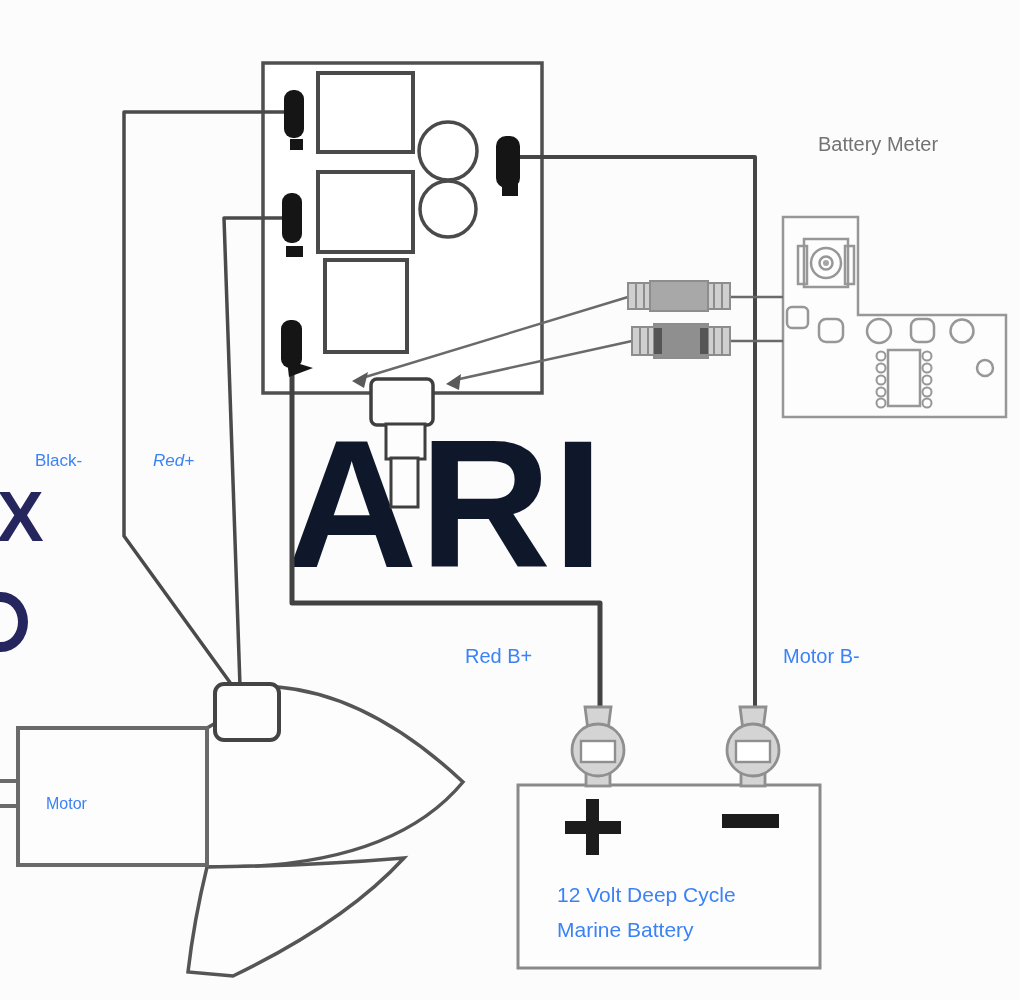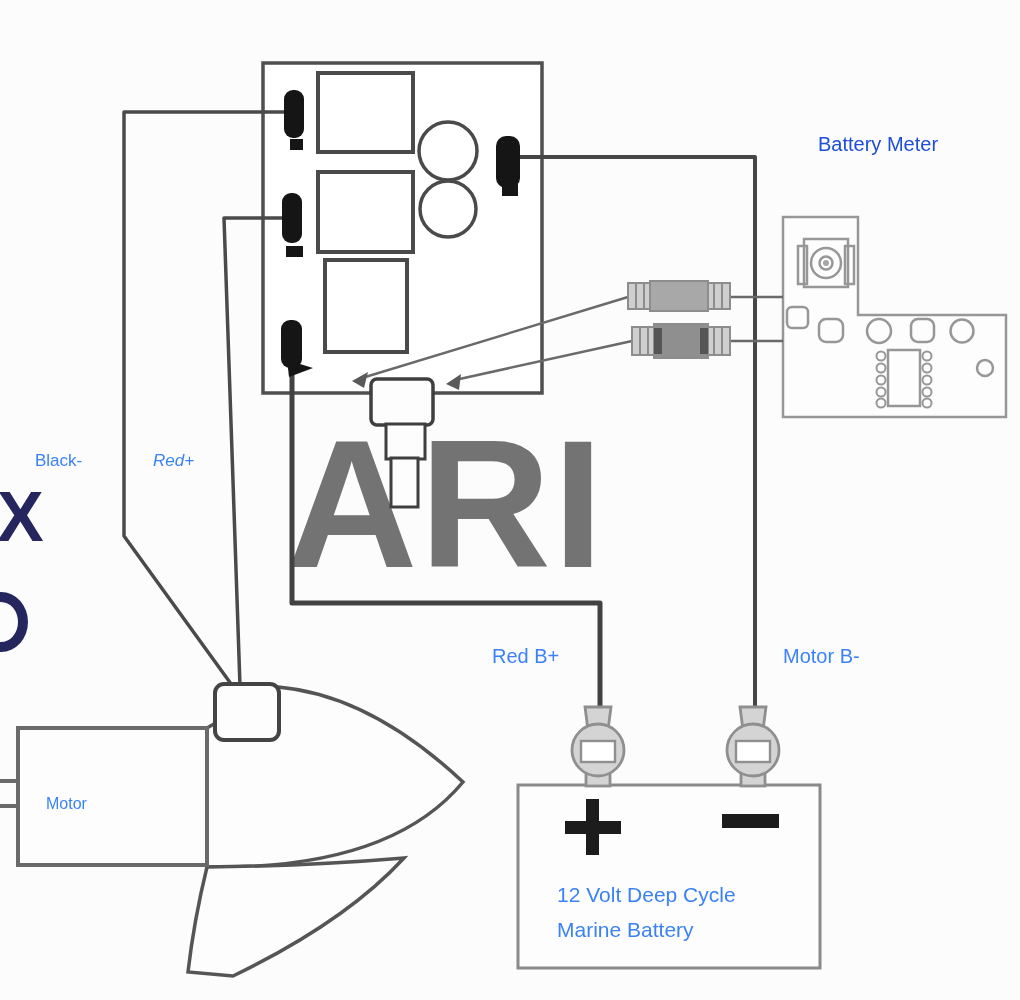--- a/index.html
+++ b/index.html
@@ -3,28 +3,28 @@
 <meta charset="utf-8">
 <style>
   html,body{margin:0;padding:0;background:#ffffff;}
   #canvas{
     position:relative;width:1020px;height:1000px;overflow:hidden;
     background:#fcfcfc;font-family:"Liberation Sans",sans-serif;
   }
   #watermark{
     position:absolute;left:286px;top:413px;z-index:0;
     font-size:182px;font-weight:bold;line-height:1;letter-spacing:2px;
-    color:#737373;user-select:none;
+    color:#0f172a;user-select:none;
   }
   svg.diagram{position:absolute;left:0;top:0;z-index:1;}
   .lbl{position:absolute;z-index:2;color:#3b82f6;white-space:nowrap;}
-  #lbl-battery-meter{left:818px;top:133px;font-size:20px;color:#1d4ed8;}
+  #lbl-battery-meter{left:818px;top:133px;font-size:20px;color:#737373;}
   #lbl-black{left:35px;top:451px;font-size:17px;}
   #lbl-red{left:153px;top:451px;font-size:17px;font-style:italic;}
-  #lbl-redb{left:492px;top:645px;font-size:20px;}
+  #lbl-redb{left:465px;top:645px;font-size:20px;}
   #lbl-blackb{left:783px;top:645px;font-size:20px;}
   #lbl-motor{left:46px;top:795px;font-size:16px;}
   #lbl-batt1{left:557px;top:883px;font-size:21px;}
   #lbl-batt2{left:557px;top:918px;font-size:21px;text-align:right;}
   #logo-x{
     position:absolute;left:-3px;top:482px;z-index:2;
     font-size:70px;font-weight:800;color:#26265f;line-height:1;
   }
   #logo-partial{
     position:absolute;left:-26px;top:592px;z-index:2;

